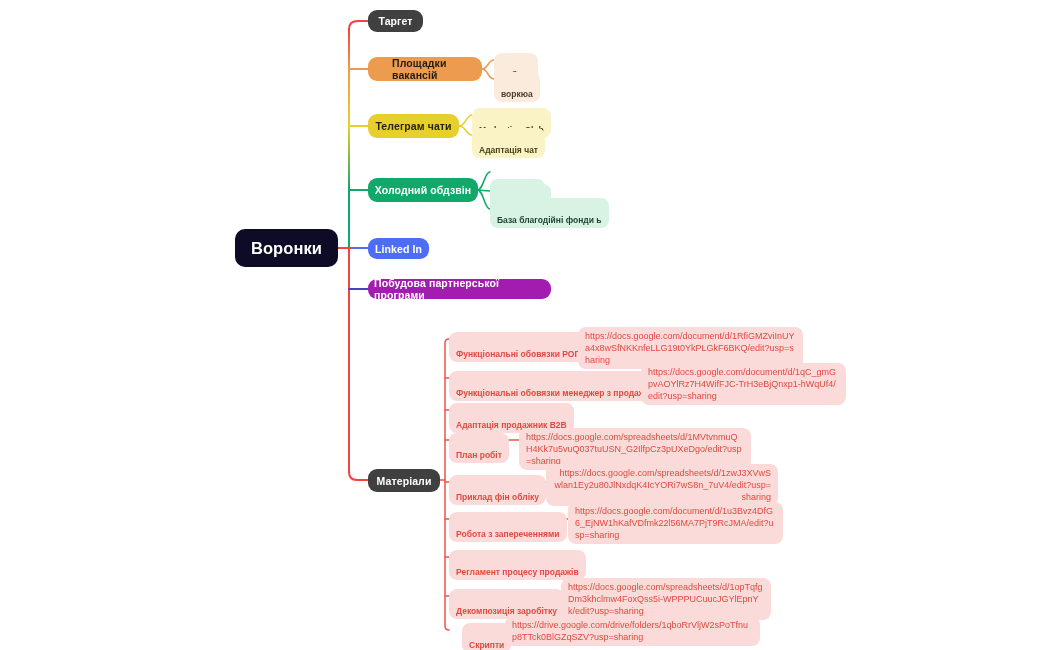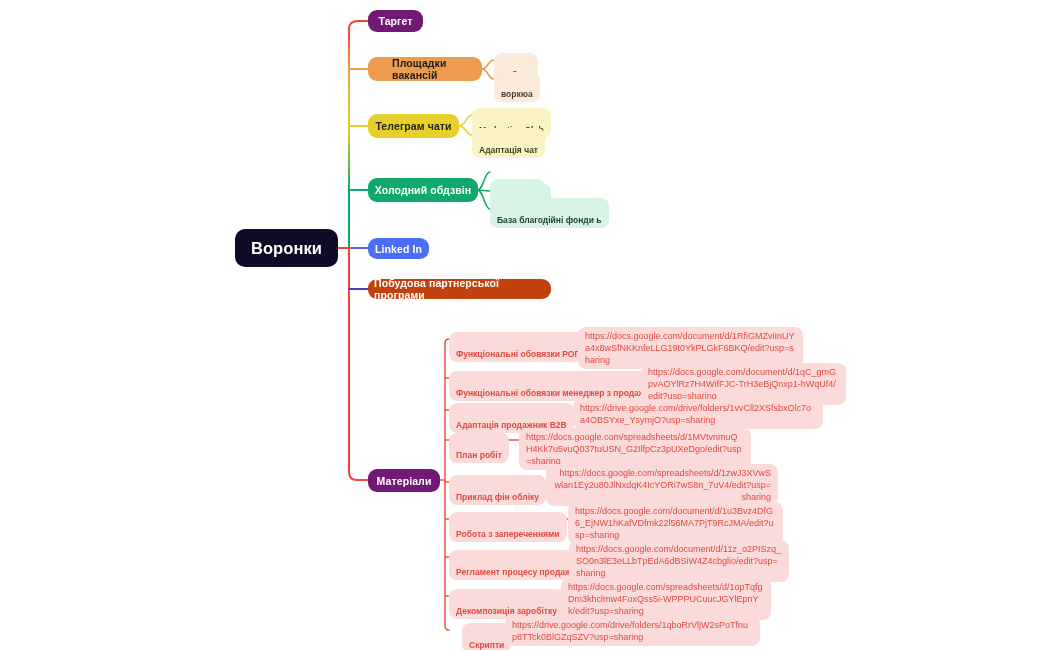--- a/index.html
+++ b/index.html
@@ -6,26 +6,26 @@
   body{font-family:"Liberation Sans", sans-serif; background:#ffffff;}
   #canvas{position:relative;width:1049px;height:650px;background:#ffffff;overflow:hidden;}
   #wires{position:absolute;left:0;top:0;z-index:1;}
   .node{position:absolute;z-index:2;border-radius:9px;display:flex;align-items:center;justify-content:center;
         font-weight:bold;font-size:10.5px;letter-spacing:.1px;box-sizing:border-box;padding:0 6px;}
   .root{font-size:16.5px;border-radius:10px;}
   .chip{position:absolute;z-index:2;border-radius:8px;font-size:8.5px;font-weight:bold;height:15px;
         line-height:15px;padding:15px 7px;white-space:nowrap;box-sizing:border-box;}
   .url{position:absolute;z-index:2;border-radius:8px;font-size:9px;line-height:1.35;padding:3px 7px;
        word-break:break-all;box-sizing:border-box;font-weight:normal;}
-  .c-red{background:#701a75;color:#ffffff;}
+  .c-red{background:#404040;color:#ffffff;}
   .c-orange{background:#ED9B4E;color:#231c12;}
   .c-yellow{background:#E7D02B;color:#26230e;}
   .c-green{background:#10A96B;color:#ffffff;}
   .c-blue{background:#4D6DF6;color:#ffffff;}
-  .c-indigo{background:#c2410c;color:#ffffff;}
+  .c-indigo{background:#a21caf;color:#ffffff;}
   .c-navy{background:#0D0B26;color:#ffffff;}
   .lt-orange{background:#FBEBDD;color:#4a3d30;}
   .lt-yellow{background:#FAF3C6;color:#474218;}
   .lt-green{background:#D8F2E4;color:#1f4634;}
   .lt-pink{background:#FBDBDA;color:#DF4A40;}
 </style>
 </head>
 <body>
 
 <div id="canvas">
@@ -115,21 +115,19 @@
   <div class="chip lt-pink" style="left:449px;top:403px;">Адаптація продажник B2B</div>
   <div class="chip lt-pink" style="left:449px;top:433px;text-align:right;">План робіт</div>
   <div class="chip lt-pink" style="left:449px;top:475px;">Приклад фін обліку</div>
   <div class="chip lt-pink" style="left:449px;top:512px;">Робота з запереченнями</div>
   <div class="chip lt-pink" style="left:449px;top:550px;">Регламент процесу продажів</div>
   <div class="chip lt-pink" style="left:449px;top:589px;">Декомпозиція заробітку</div>
   <div class="chip lt-pink" style="left:462px;top:623px;">Скрипти</div>
 
   <div class="url lt-pink" style="left:578px;top:327px;width:225px;">https://docs.google.com/document/d/1RfiGMZviInUYa4x8wSfNKKnfeLLG19t0YkPLGkF6BKQ/edit?usp=sharing</div>
   <div class="url lt-pink" style="left:641px;top:363px;width:205px;">https://docs.google.com/document/d/1qC_gmGpvAOYlRz7H4WifFJC-TrH3eBjQnxp1-hWqUf4/edit?usp=sharing</div>
-  <div class="url lt-pink" style="left:573px;top:399px;width:250px;">https://drive.google.com/drive/folders/1vvCll2XSfsbxOlc7oa4OBSYxe_YsymjO?usp=sharing</div>
   <div class="url lt-pink" style="left:519px;top:428px;width:232px;">https://docs.google.com/spreadsheets/d/1MVtvnmuQH4Kk7u5vuQ037tuUSN_G2IlfpCz3pUXeDgo/edit?usp=sharing</div>
   <div class="url lt-pink" style="left:546px;top:464px;width:232px;text-align:right;">https://docs.google.com/spreadsheets/d/1zwJ3XVwSwlan1Ey2u80JlNxdqK4IcYORi7wS8n_7uV4/edit?usp=sharing</div>
   <div class="url lt-pink" style="left:568px;top:502px;width:215px;">https://docs.google.com/document/d/1u3Bvz4DfG6_EjNW1hKafVDfmk22l56MA7PjT9RcJMA/edit?usp=sharing</div>
-  <div class="url lt-pink" style="left:569px;top:540px;width:220px;">https://docs.google.com/document/d/11z_o2PISzq_SO0n3lE3eLLbTpEdA6dBSiW4Z4cbglio/edit?usp=sharing</div>
   <div class="url lt-pink" style="left:561px;top:578px;width:210px;">https://docs.google.com/spreadsheets/d/1opTqfgDm3khclmw4FoxQss5i-WPPPUCuucJGYlEpnYk/edit?usp=sharing</div>
   <div class="url lt-pink" style="left:505px;top:616px;width:255px;">https://drive.google.com/drive/folders/1qboRrVljW2sPoTfnup8TTck0BlGZqSZV?usp=sharing</div>
 
 </div>
 
 </body></html>

